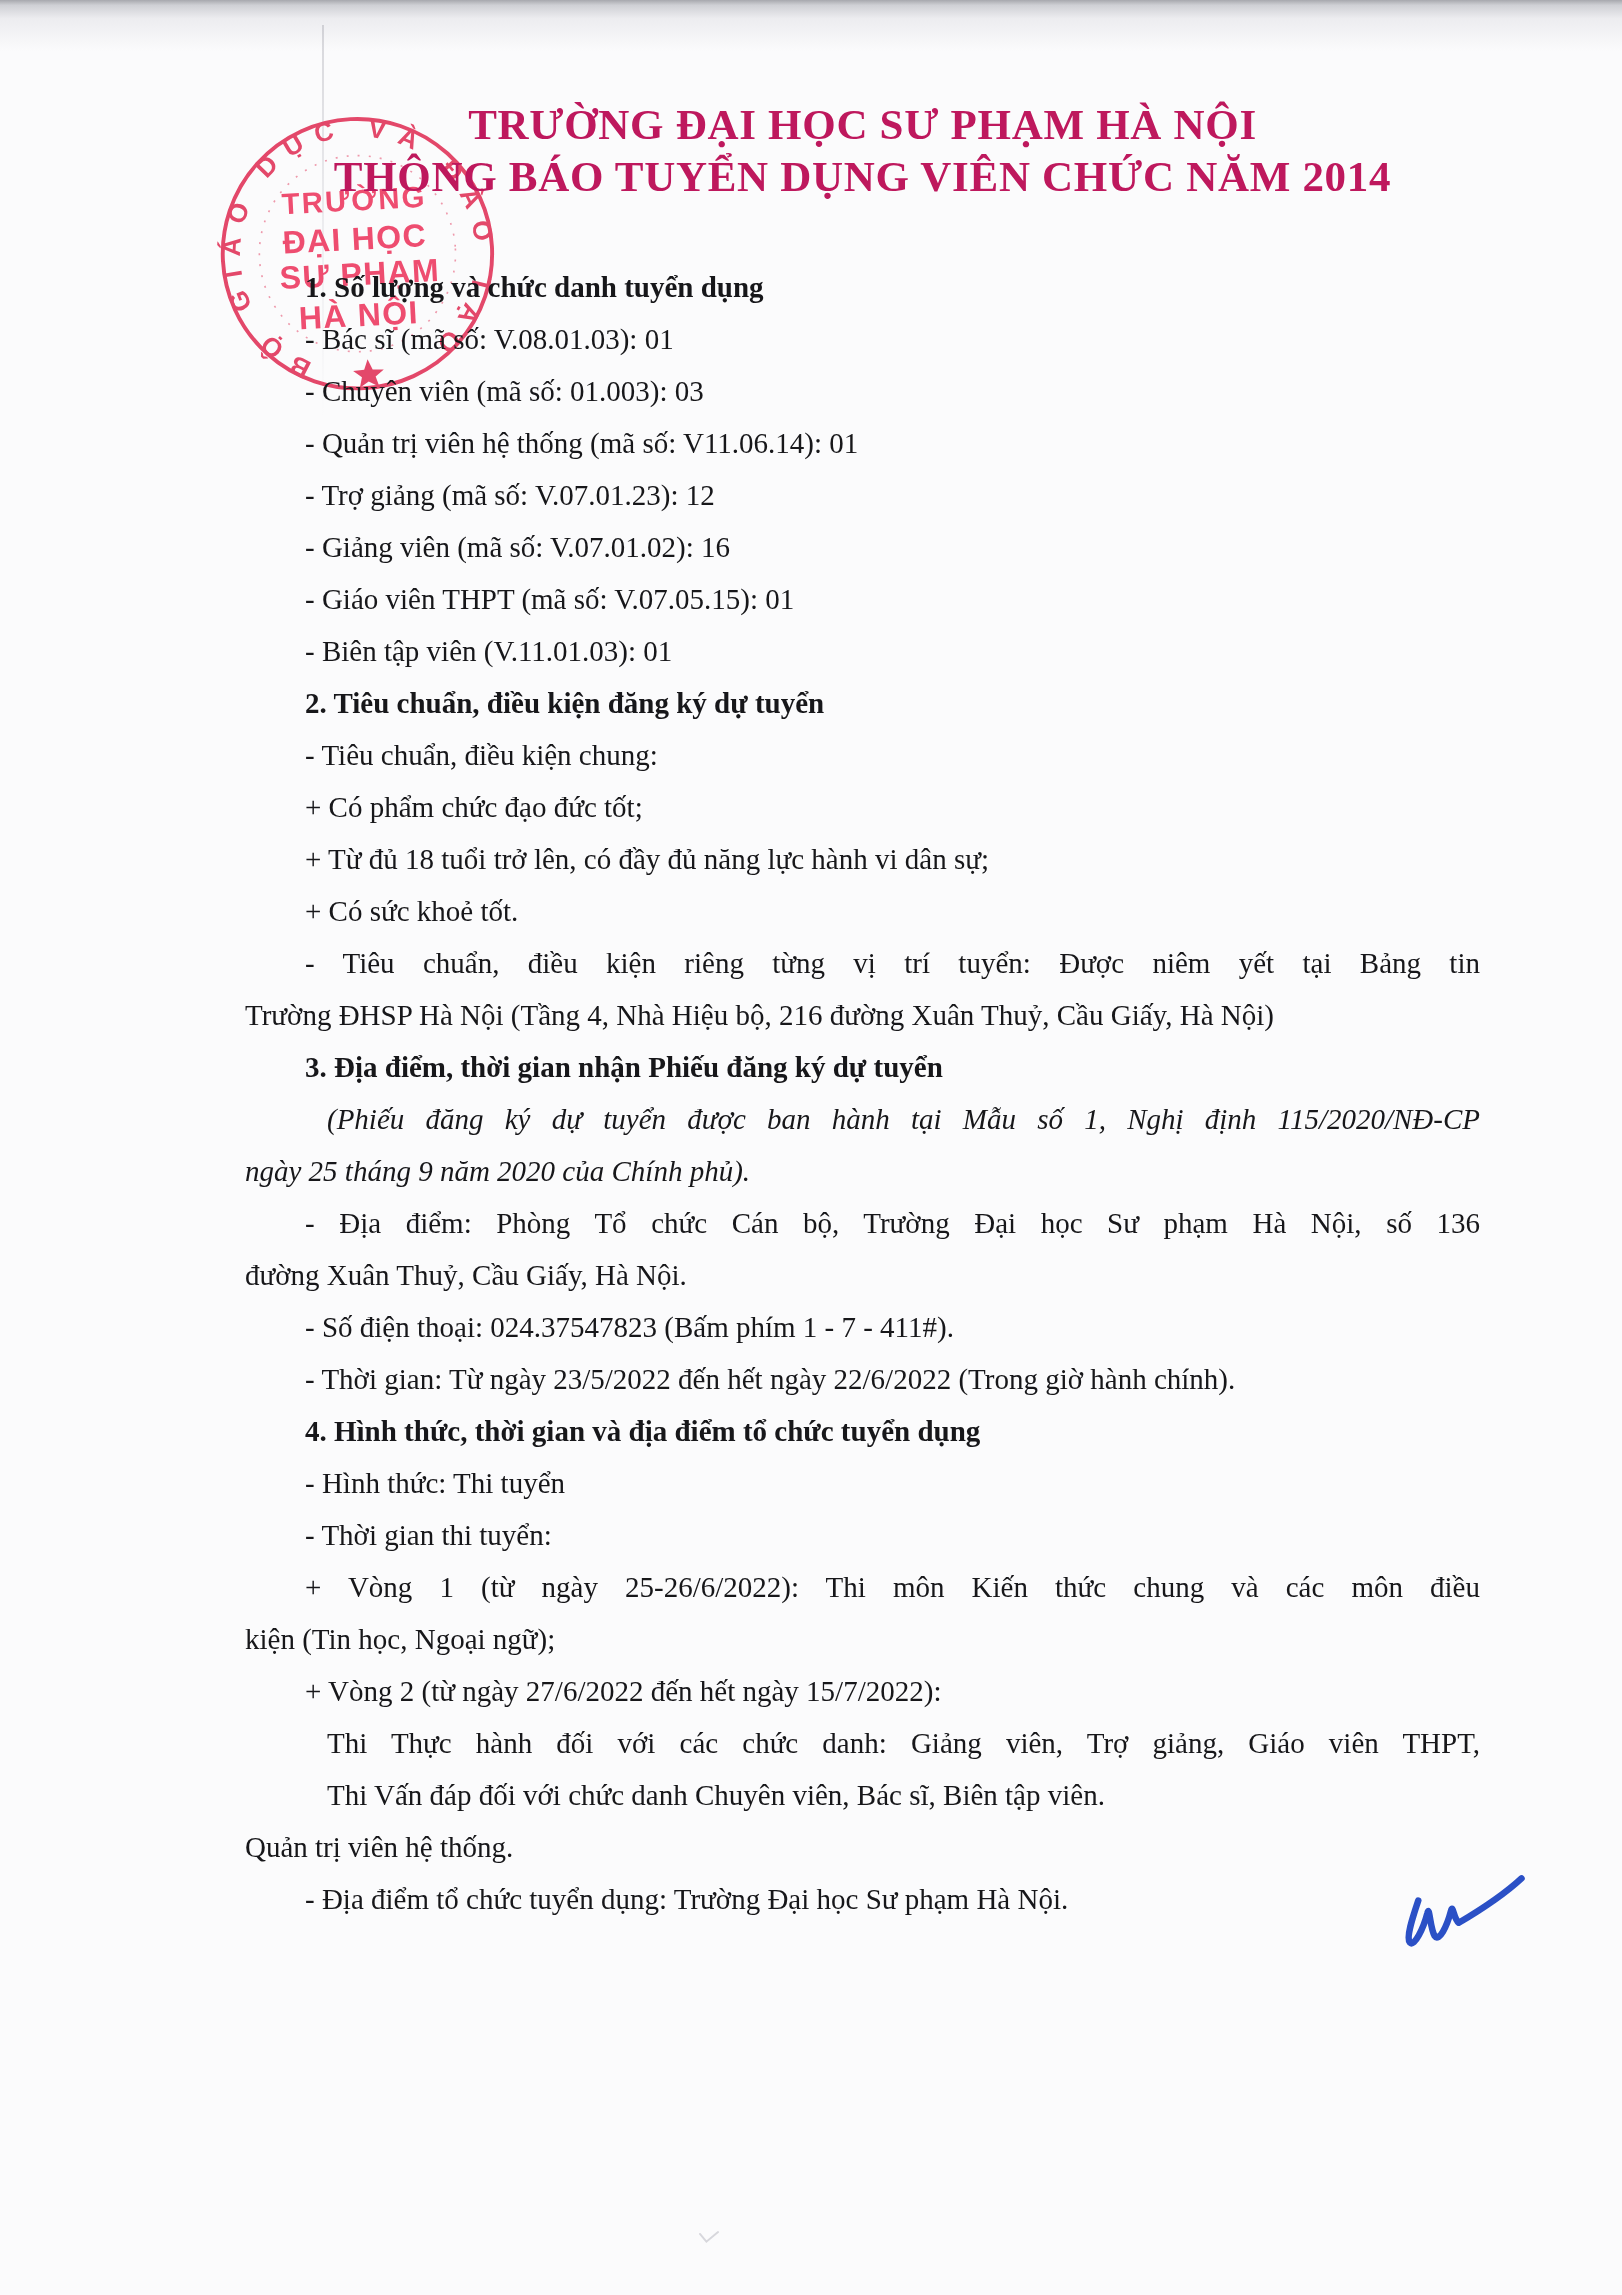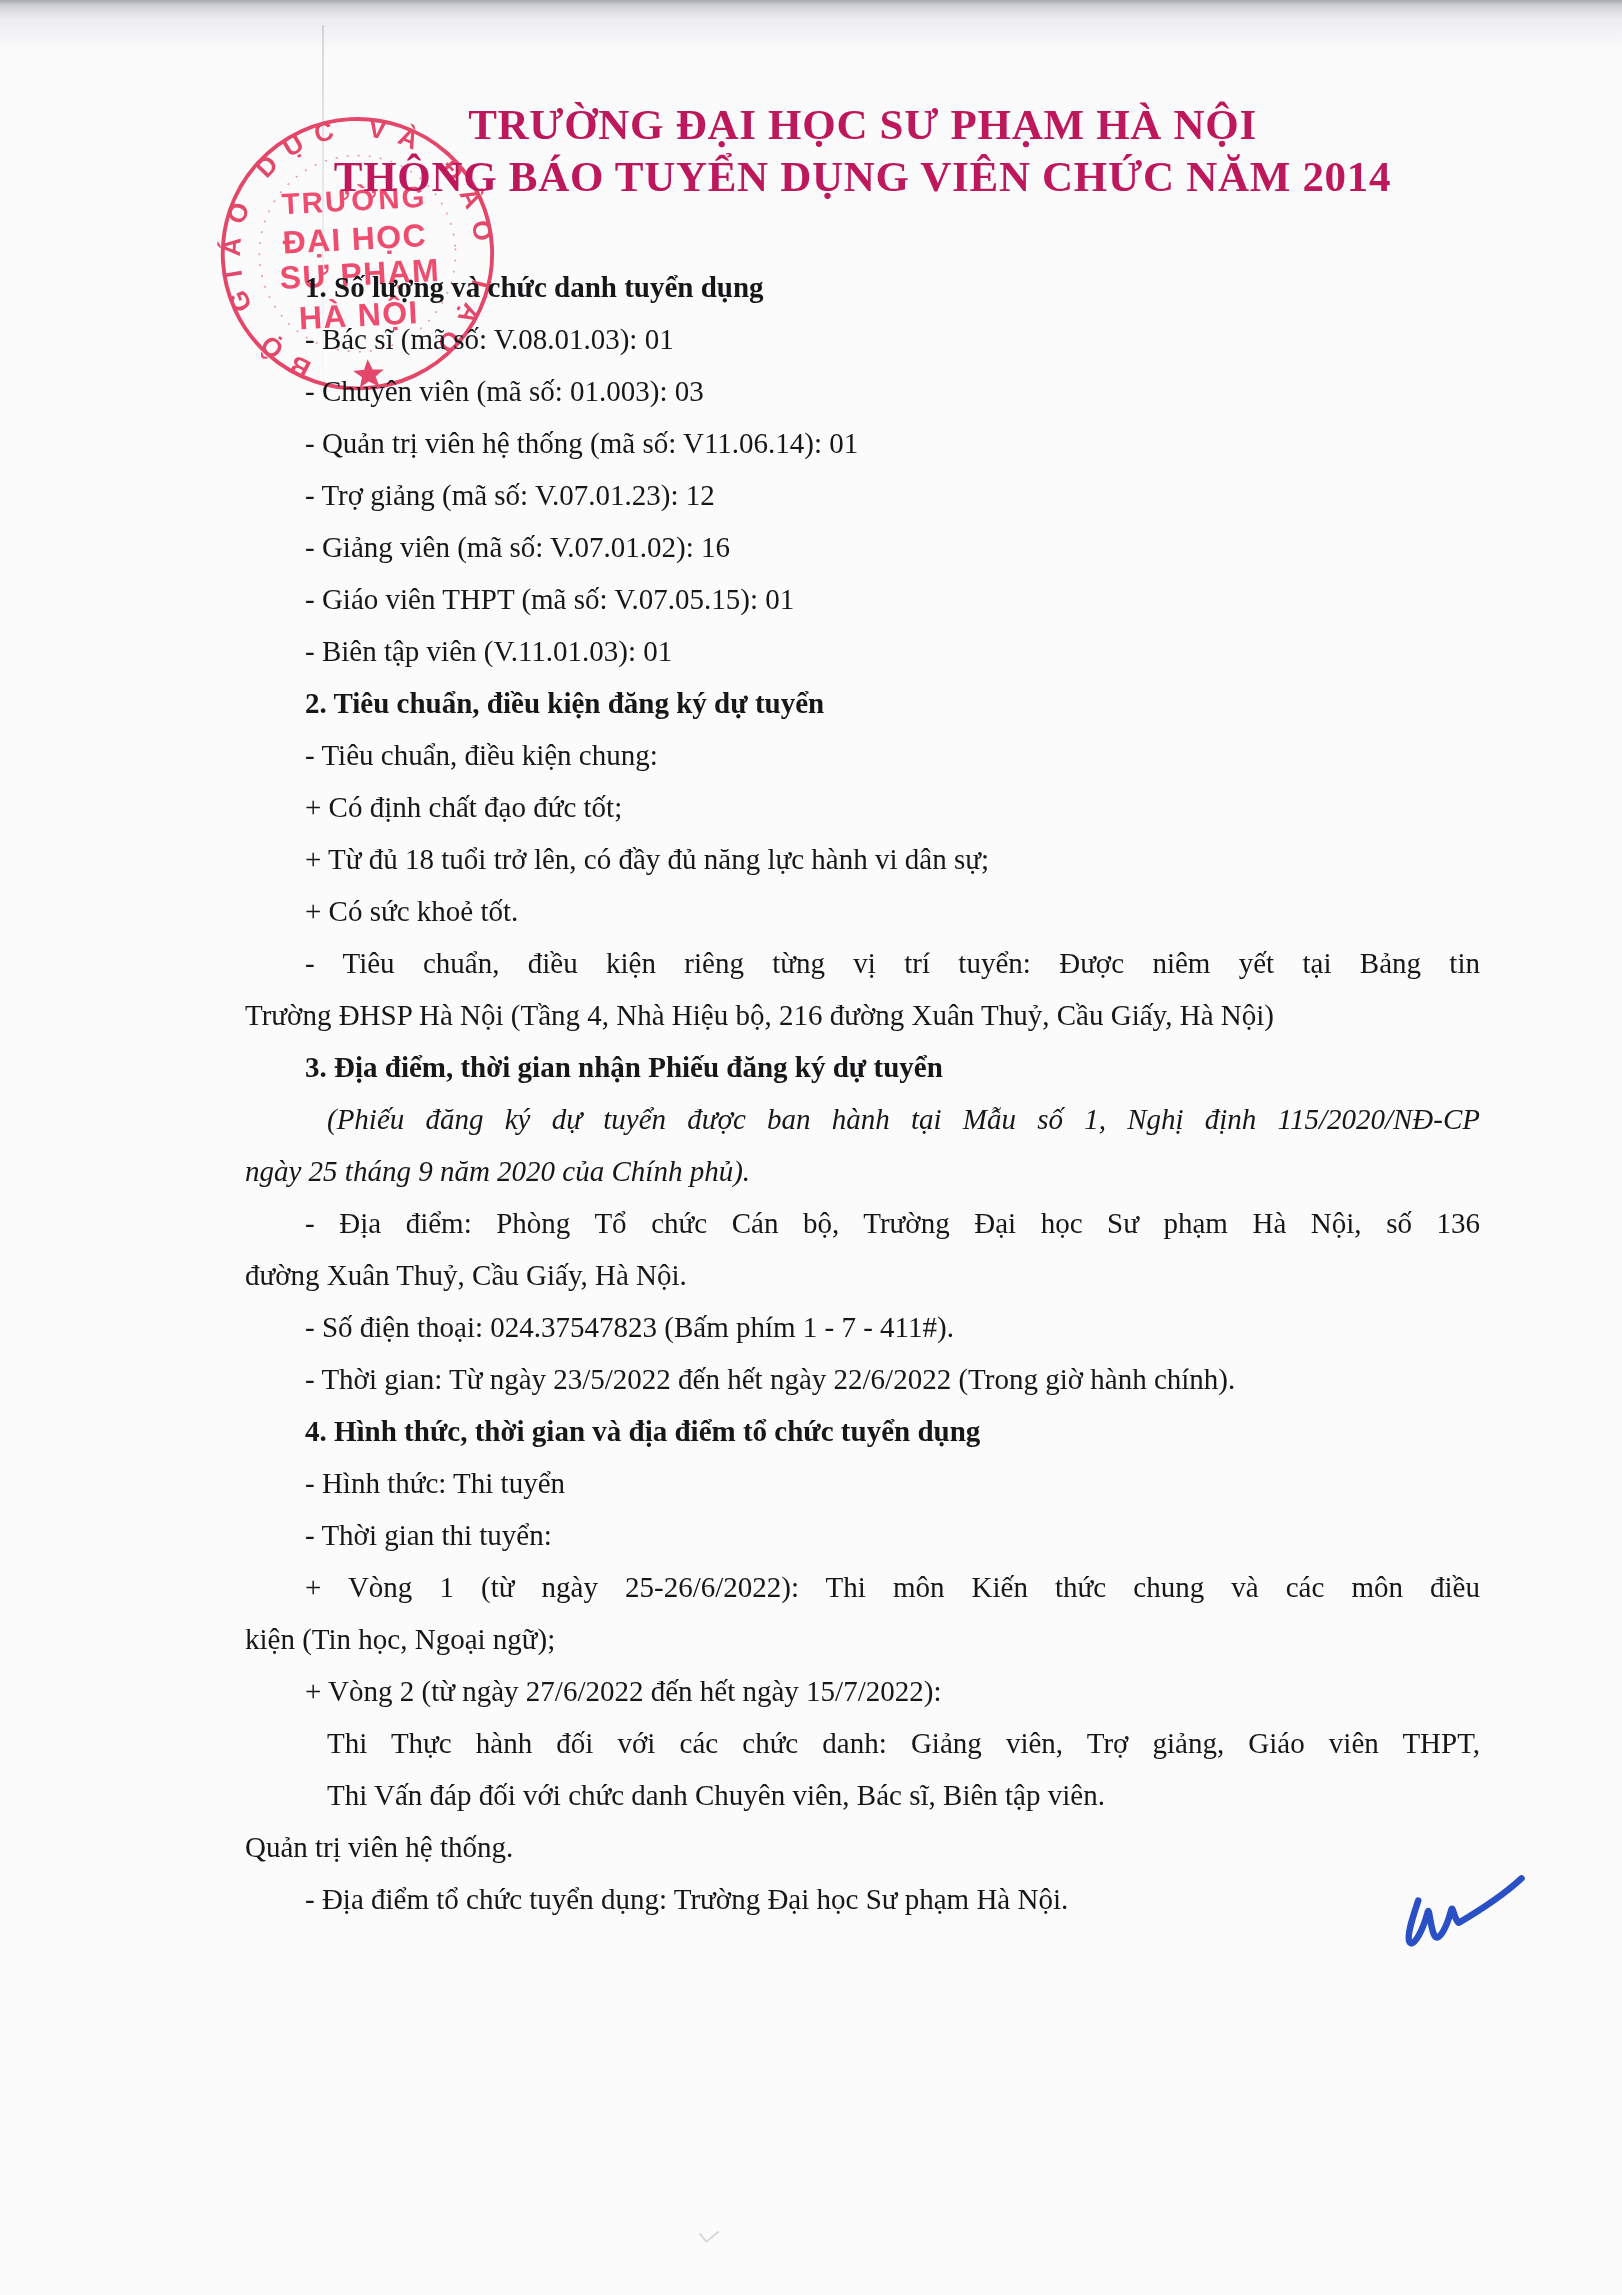--- a/index.html
+++ b/index.html
@@ -87,21 +87,21 @@
         <div class="line b i1">1. Số lượng và chức danh tuyển dụng</div>
         <div class="line i1">- Bác sĩ (mã số: V.08.01.03): 01</div>
         <div class="line i1">- Chuyên viên (mã số: 01.003): 03</div>
         <div class="line i1">- Quản trị viên hệ thống (mã số: V11.06.14): 01</div>
         <div class="line i1">- Trợ giảng (mã số: V.07.01.23): 12</div>
         <div class="line i1">- Giảng viên (mã số: V.07.01.02): 16</div>
         <div class="line i1">- Giáo viên THPT (mã số: V.07.05.15): 01</div>
         <div class="line i1">- Biên tập viên (V.11.01.03): 01</div>
         <div class="line b i1">2. Tiêu chuẩn, điều kiện đăng ký dự tuyển</div>
         <div class="line i1">- Tiêu chuẩn, điều kiện chung:</div>
-        <div class="line i1">+ Có định chất đạo đức tốt;</div>
+        <div class="line i1">+ Có phẩm chức đạo đức tốt;</div>
         <div class="line i1">+ Từ đủ 18 tuổi trở lên, có đầy đủ năng lực hành vi dân sự;</div>
         <div class="line i1">+ Có sức khoẻ tốt.</div>
         <div class="line j i1">- Tiêu chuẩn, điều kiện riêng từng vị trí tuyển: Được niêm yết tại Bảng tin</div>
         <div class="line">Trường ĐHSP Hà Nội (Tầng 4, Nhà Hiệu bộ, 216 đường Xuân Thuỷ, Cầu Giấy, Hà Nội)</div>
         <div class="line b i1">3. Địa điểm, thời gian nhận Phiếu đăng ký dự tuyển</div>
         <div class="line it j i2">(Phiếu đăng ký dự tuyển được ban hành tại Mẫu số 1, Nghị định 115/2020/NĐ-CP</div>
         <div class="line it">ngày 25 tháng 9 năm 2020 của Chính phủ).</div>
         <div class="line j i1">- Địa điểm: Phòng Tổ chức Cán bộ, Trường Đại học Sư phạm Hà Nội, số 136</div>
         <div class="line">đường Xuân Thuỷ, Cầu Giấy, Hà Nội.</div>
         <div class="line i1">- Số điện thoại: 024.37547823 (Bấm phím 1 - 7 - 411#).</div>

